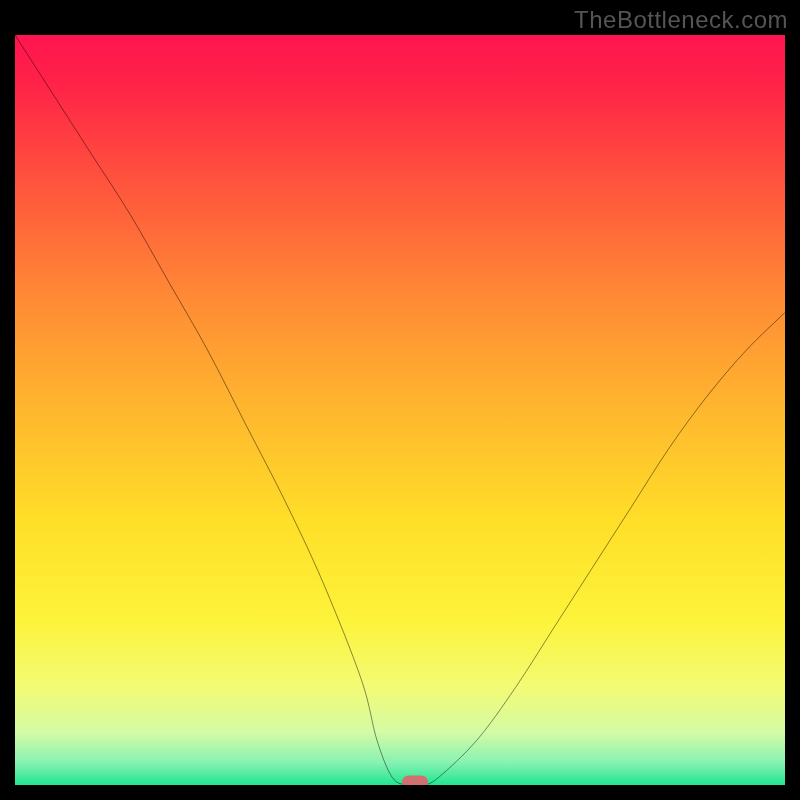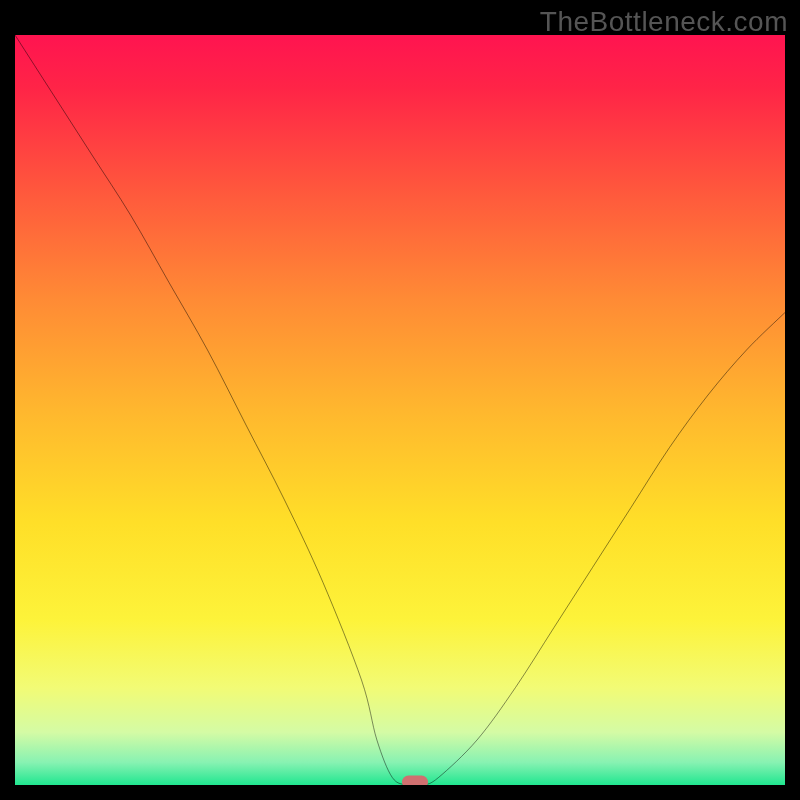--- a/index.html
+++ b/index.html
@@ -15,21 +15,21 @@
     position: relative;
     width: 800px;
     height: 800px;
     background: #000;
   }
   .watermark {
     position: absolute;
     top: 6px;
     right: 12px;
     color: #555;
-    font-size: 28px;
+    font-size: 24px;
     font-weight: 500;
     letter-spacing: 0.5px;
     z-index: 20;
     user-select: none;
   }
   .plot-area {
     position: absolute;
     left: 15px;
     top: 35px;
     width: 770px;

